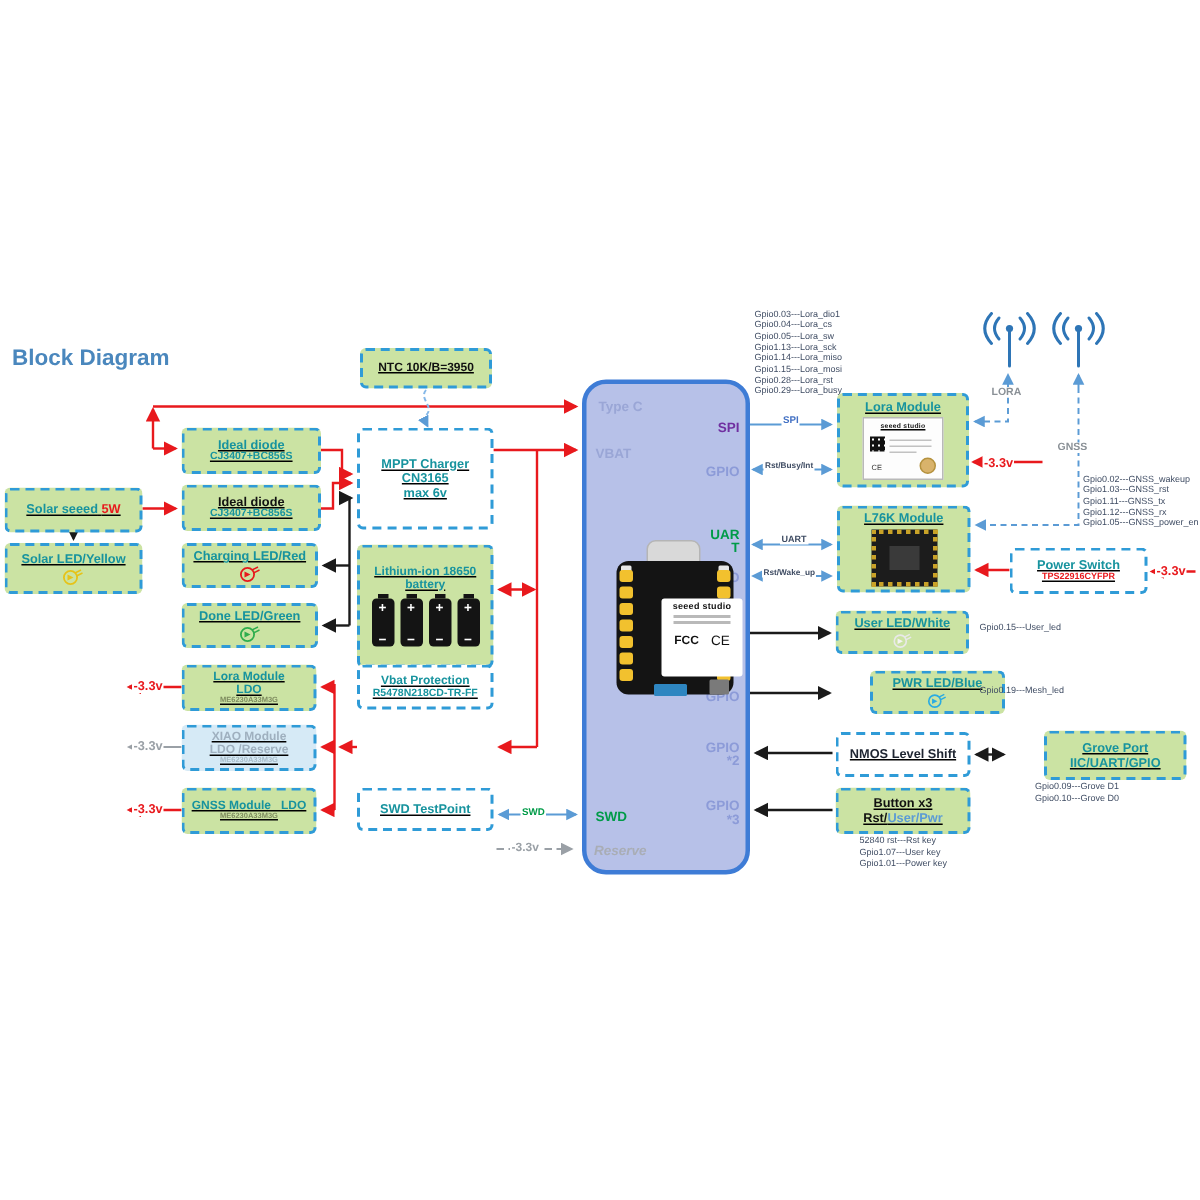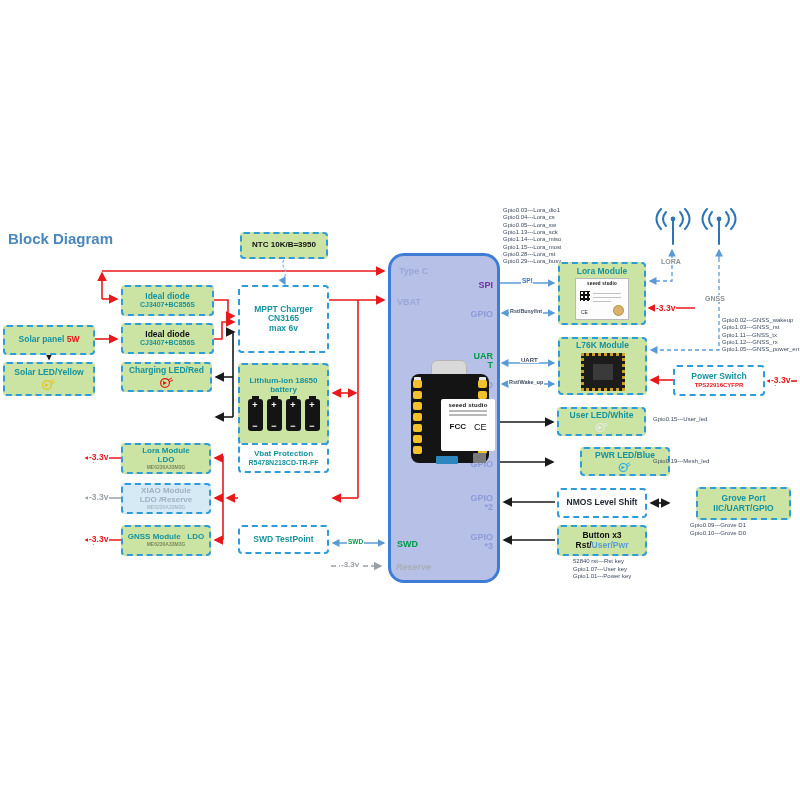--- a/index.html
+++ b/index.html
@@ -1,21 +1,21 @@
 <!DOCTYPE html>
 <html><head>
 <meta charset="utf-8">
 <style>
   html,body{margin:0;padding:0;background:#fff;}
   #stage{position:relative;width:800px;height:800px;background:#fff;overflow:hidden;
          font-family:"Liberation Sans",sans-serif;}
   #wires{position:absolute;left:0;top:0;z-index:1;}
   .box{position:absolute;box-sizing:border-box;border:2px dashed #2f9bd7;border-radius:4px;
        display:flex;flex-direction:column;align-items:center;justify-content:center;
-       text-align:center;line-height:1.12;padding:1px;z-index:2;}
+       text-align:center;line-height:1.12;padding:1px;z-index:2;text-decoration:underline;}
   .green{background:#cbe3a3;}
   .whitebox{background:#ffffff;}
   .bluebox{background:#d6eaf6;}
   .t{font-weight:bold;font-size:8.5px;color:#17939e;}
   .t2{font-weight:bold;font-size:7px;color:#17939e;}
   .tb{color:#111;}
   .tgray{color:#9fb0bf;}
   .t-part{font-size:5px;font-weight:bold;color:#7d8a5e;}
   .title{position:absolute;left:8px;top:230px;font-size:15px;font-weight:bold;color:#4a87bd;z-index:2;}
   .pins{position:absolute;font-size:6px;color:#3f4c63;line-height:1.22;white-space:nowrap;z-index:2;}
@@ -149,21 +149,21 @@
       <path d="M672,258 V281 H650" stroke-dasharray="4,3" marker-end="url(#mb)"></path>
       <path d="M719,258 V250" marker-end="url(#mb)"></path>
       <path d="M719,258 V350 H651" stroke-dasharray="4,3" marker-end="url(#mb)"></path>
     </g>
   </svg>
 
   <div class="title">Block Diagram</div>
 
   <div class="box green" style="left:3px;top:325px;width:92px;height:30px;">
     <div class="t">
-      <span>Solar panel</span>
+      <span>Solar seeed</span>
       <span style="color:#e8191d;">5W</span>
     </div>
   </div>
 
   <div class="box green" style="left:3px;top:362px;width:92px;height:34px;">
     <div class="t">Solar LED/Yellow</div>
     <svg class="led" width="16" height="11" viewBox="0 0 16 11">
       <circle cx="6" cy="6" r="4.4" fill="none" stroke="#e6c319" stroke-width="1.2"></circle>
       <path d="M4,4 L4,8 L8,6 Z" fill="#e6c319"></path>
       <path d="M9,3 L13,1 M10,5 L14,3" stroke="#e6c319" stroke-width="1"></path>
@@ -182,20 +182,28 @@
 
   <div class="box green" style="left:121px;top:362px;width:91px;height:30px;">
     <div class="t">Charging LED/Red</div>
     <svg class="led" width="16" height="11" viewBox="0 0 16 11">
       <circle cx="6" cy="6" r="4.4" fill="none" stroke="#e8191d" stroke-width="1.2"></circle>
       <path d="M4,4 L4,8 L8,6 Z" fill="#e8191d"></path>
       <path d="M9,3 L13,1 M10,5 L14,3" stroke="#e8191d" stroke-width="1"></path>
     </svg>
   </div>
 
+  <div class="box green" style="left:121px;top:402px;width:91px;height:30px;">
+    <div class="t">Done LED/Green</div>
+    <svg class="led" width="16" height="11" viewBox="0 0 16 11">
+      <circle cx="6" cy="6" r="4.4" fill="none" stroke="#2eae4e" stroke-width="1.2"></circle>
+      <path d="M4,4 L4,8 L8,6 Z" fill="#2eae4e"></path>
+      <path d="M9,3 L13,1 M10,5 L14,3" stroke="#2eae4e" stroke-width="1"></path>
+    </svg>
+  </div>
 
   <div class="box green" style="left:121px;top:443px;width:90px;height:31px;">
     <div class="t" style="font-size:8px;">Lora Module</div>
     <div class="t" style="font-size:8px;">LDO</div>
     <div class="t-part">ME6230A33M3G</div>
   </div>
 
   <div class="box bluebox" style="left:121px;top:483px;width:90px;height:31px;">
     <div class="t tgray" style="font-size:8px;">XIAO Module</div>
     <div class="t tgray" style="font-size:8px;">LDO /Reserve</div>

